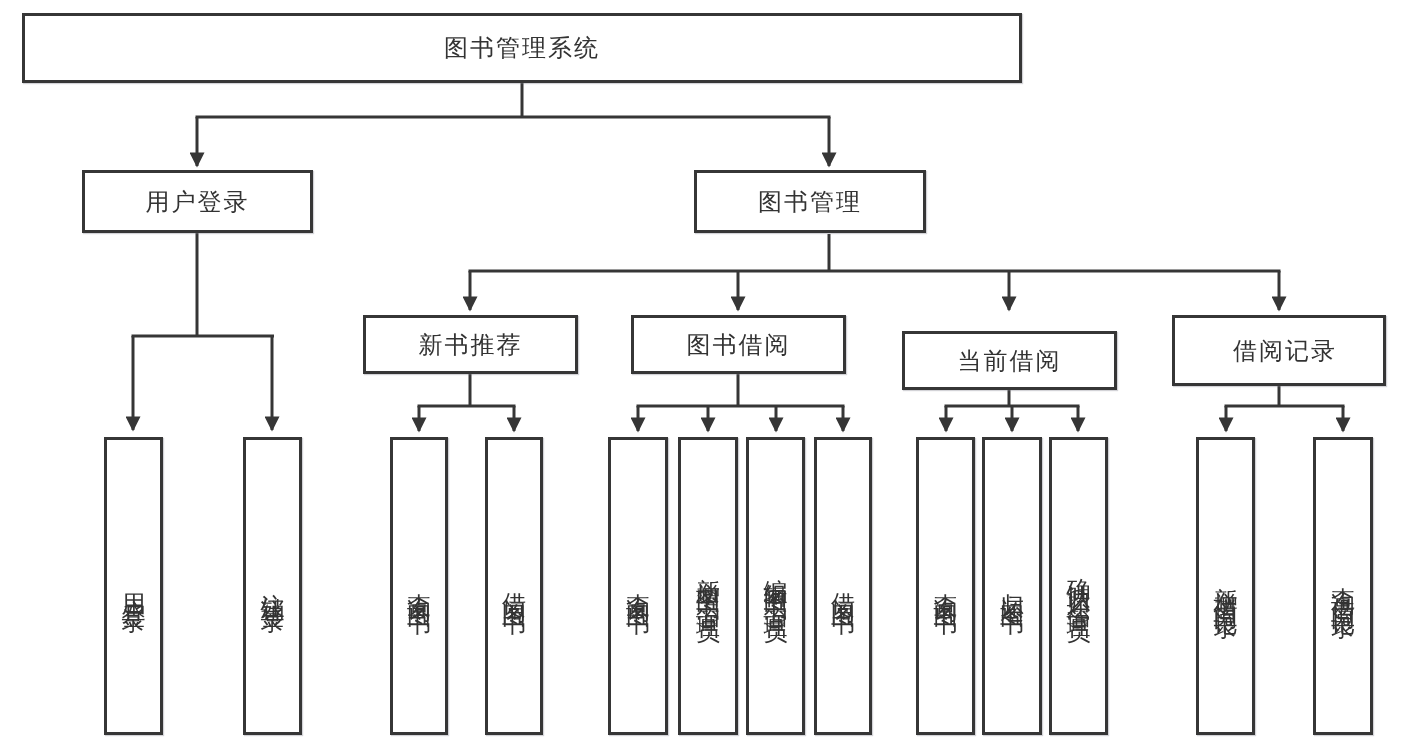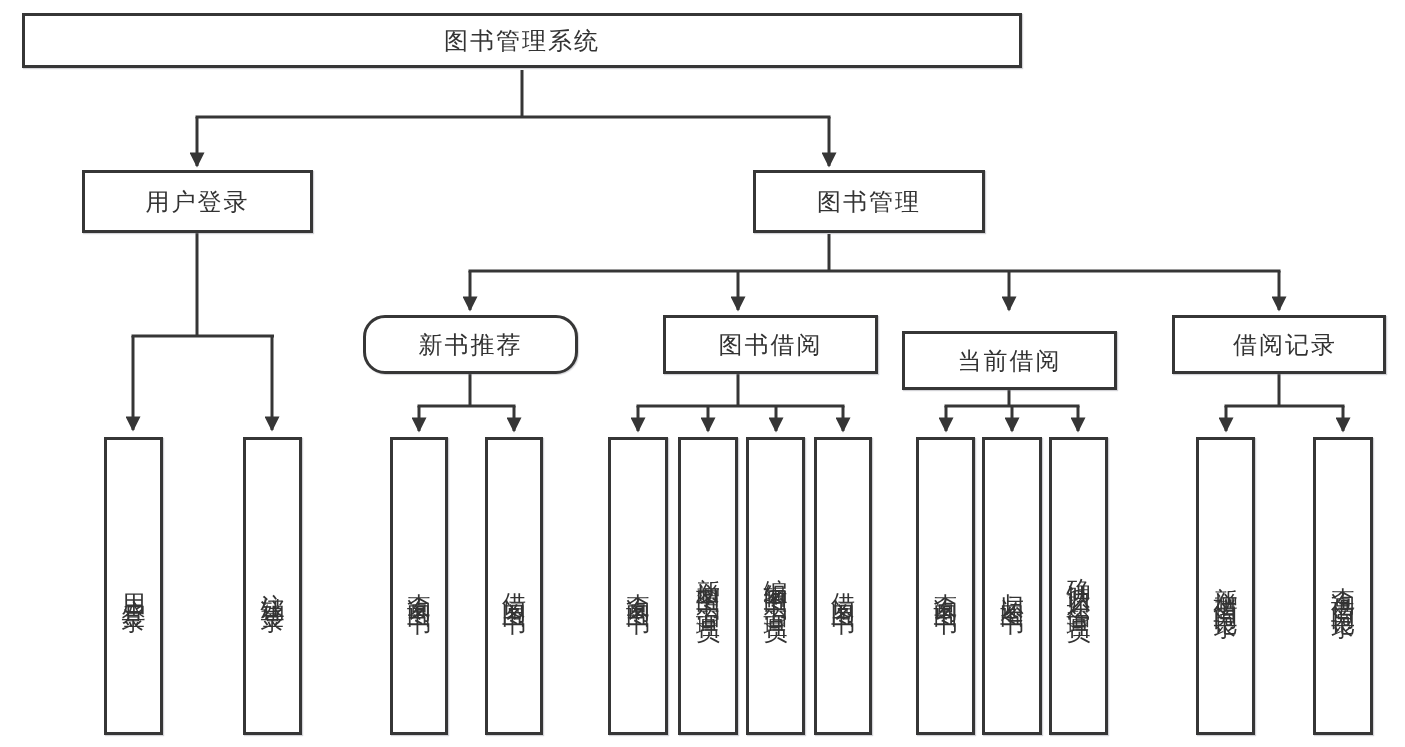--- a/index.html
+++ b/index.html
@@ -125,41 +125,41 @@
     </g>
 
     <g>
       <path d="M1279,374 V406"></path>
       <path d="M1224.5,406 H1344.5"></path>
       <path d="M1226,406 V431" marker-end="url(#arrow)"></path>
       <path d="M1343,406 V431" marker-end="url(#arrow)"></path>
     </g>
   </svg>
 
-  <div class="node h" style="left:22px; top:13px; width:1000px; height:55px;">
+  <div class="node h" style="left:22px; top:13px; width:1000px; height:70px;">
     <span class="label">图书管理系统</span>
   </div>
 
   <div class="node h" style="left:82px; top:170px; width:231px; height:63px;">
     <span class="label">用户登录</span>
   </div>
-  <div class="node h" style="left:753px; top:170px; width:232px; height:63px;font-family:Liberation Mono, monospace;">
+  <div class="node h" style="left:694px; top:170px; width:232px; height:63px;font-family:Liberation Mono, monospace;">
     <span class="label">图书管理</span>
   </div>
 
-  <div class="node h" style="left:363px; top:315px; width:215px; height:59px;border-radius:22px;">
+  <div class="node h" style="left:363px; top:315px; width:215px; height:59px;">
     <span class="label">新书推荐</span>
   </div>
-  <div class="node h" style="left:631px; top:315px; width:215px; height:59px;margin-left:32px;">
+  <div class="node h" style="left:631px; top:315px; width:215px; height:59px;">
     <span class="label">图书借阅</span>
   </div>
   <div class="node h" style="left:902px; top:315px; width:215px; height:59px;margin-top:16px;">
     <span class="label">当前借阅</span>
   </div>
-  <div class="node h" style="left:1172px; top:315px; width:214px; height:59px;padding-left:12px;">
+  <div class="node h" style="left:1172px; top:315px; width:214px; height:71px;padding-left:12px;">
     <span class="label">借阅记录</span>
   </div>
 
   <div class="node v" style="left:104px; top:437px; width:59px; height:298px;">
     <span class="label">用户登录</span>
   </div>
   <div class="node v" style="left:243px; top:437px; width:59px; height:298px;">
     <span class="label">注销登录</span>
   </div>
 

